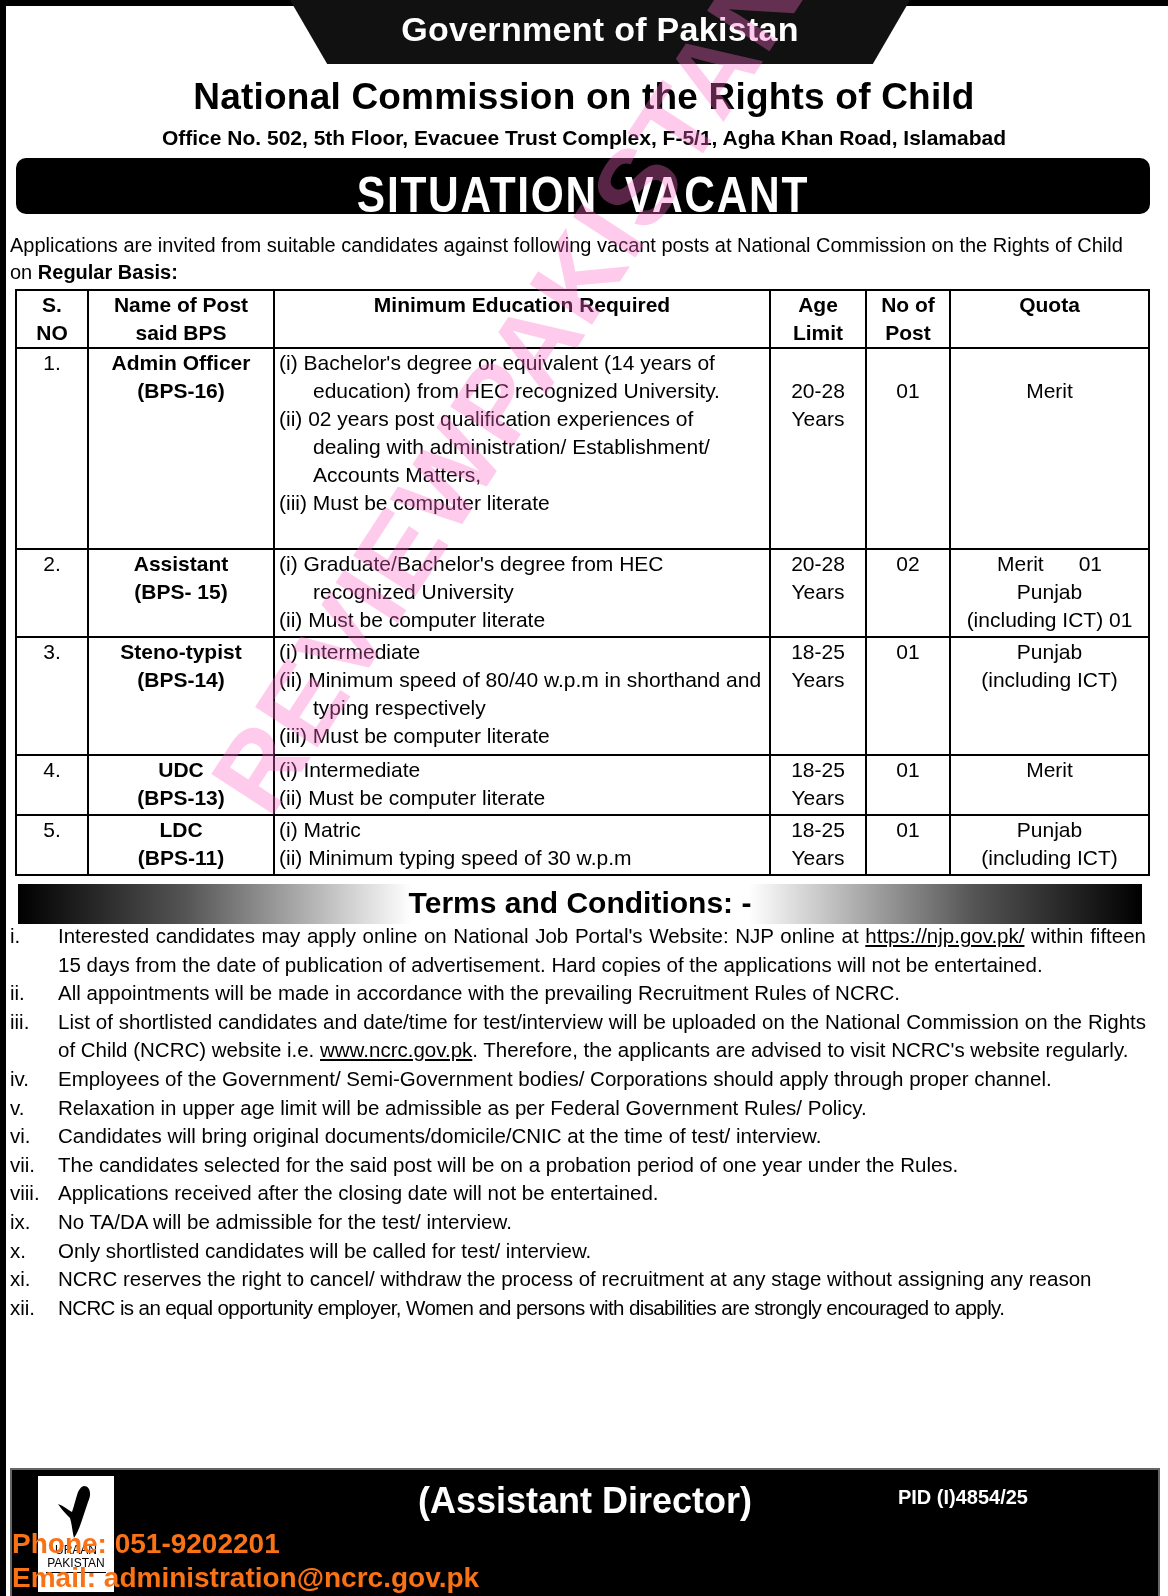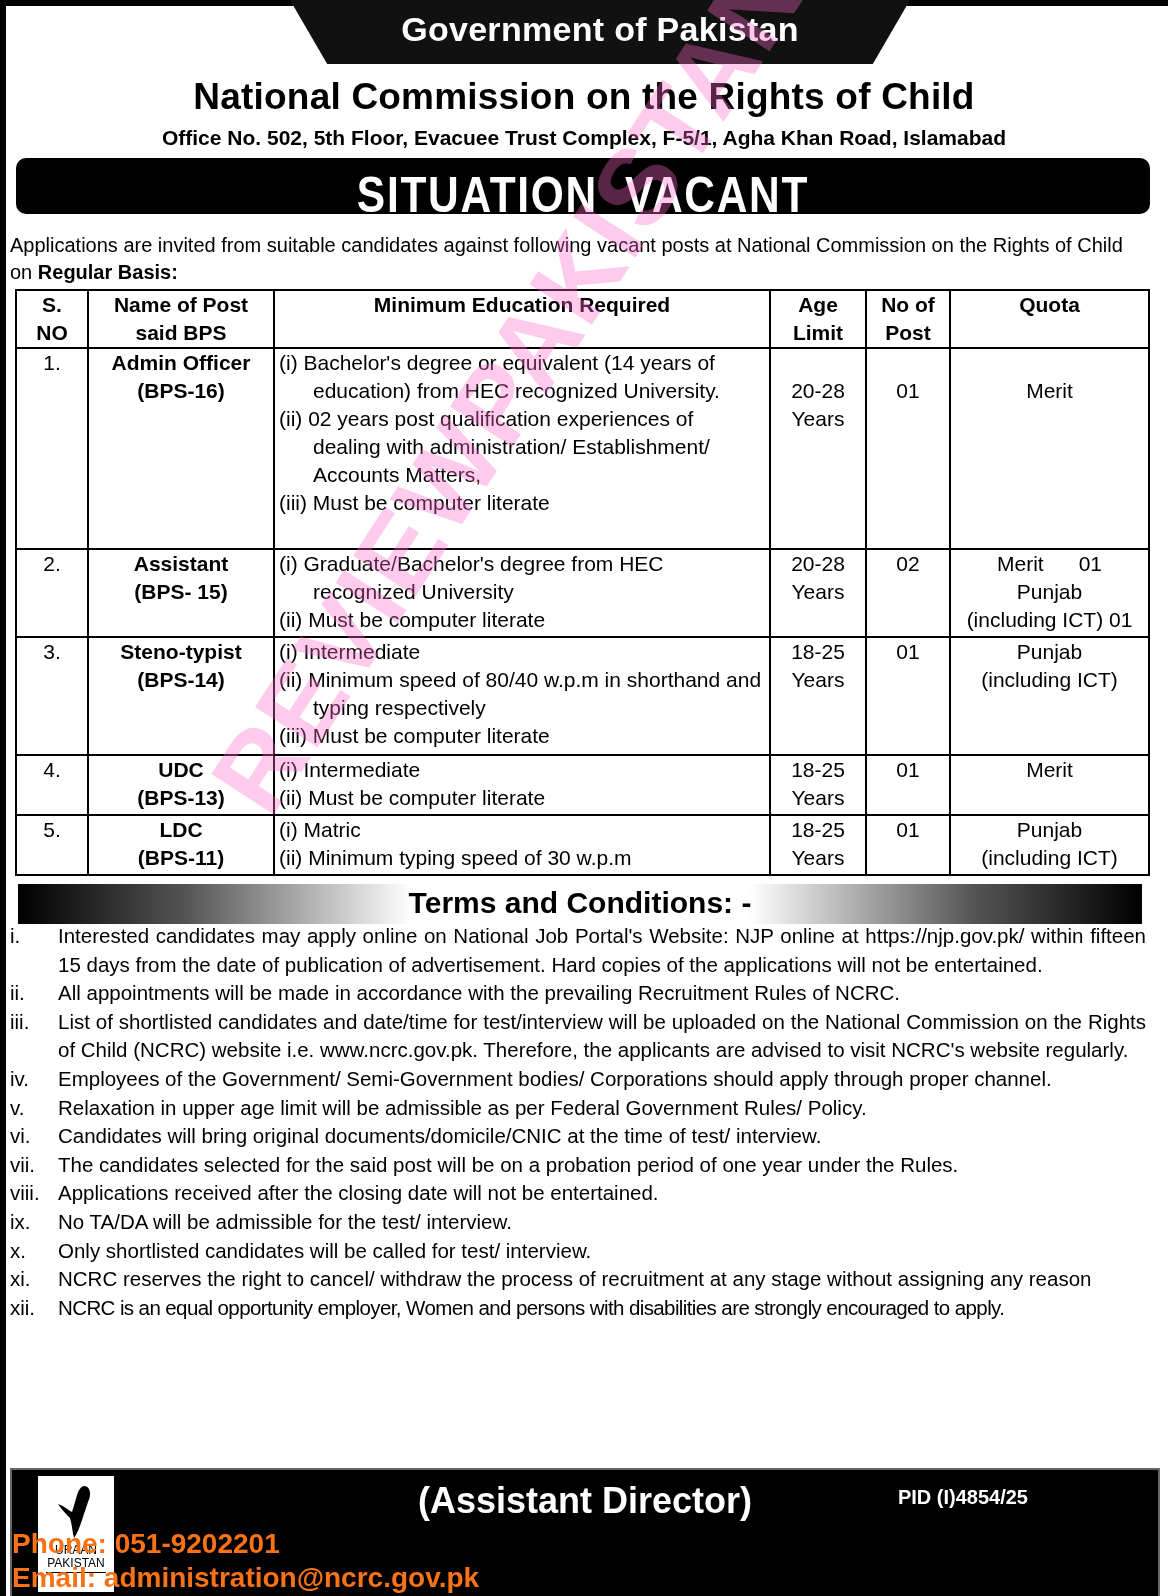--- a/index.html
+++ b/index.html
@@ -77,21 +77,21 @@
     position: absolute; left: 0; right: 0; top: 2px; text-align: center;
     font-weight: bold; font-size: 30px;
   }
   .terms-list {
     position: absolute; left: 4px; right: 22px; top: 916px;
     font-size: 20.5px; line-height: 28.6px; margin: 0; padding: 0; list-style: none;
   }
   .terms-list li { display: flex; }
   .terms-list .num { width: 48px; flex: none; }
   .terms-list .txt { flex: 1; text-align: justify; }
-  .u { }
+  .u { text-decoration: underline; }
 
   
   .footer {
     position: absolute; left: 4px; right: 8px; top: 1462px; height: 126px;
     background: #000; border: 2px solid #666;
   }
   .logo-box {
     position: absolute; left: 26px; top: 6px; width: 76px; height: 116px;
     background: #fff; text-align: center;
   }

